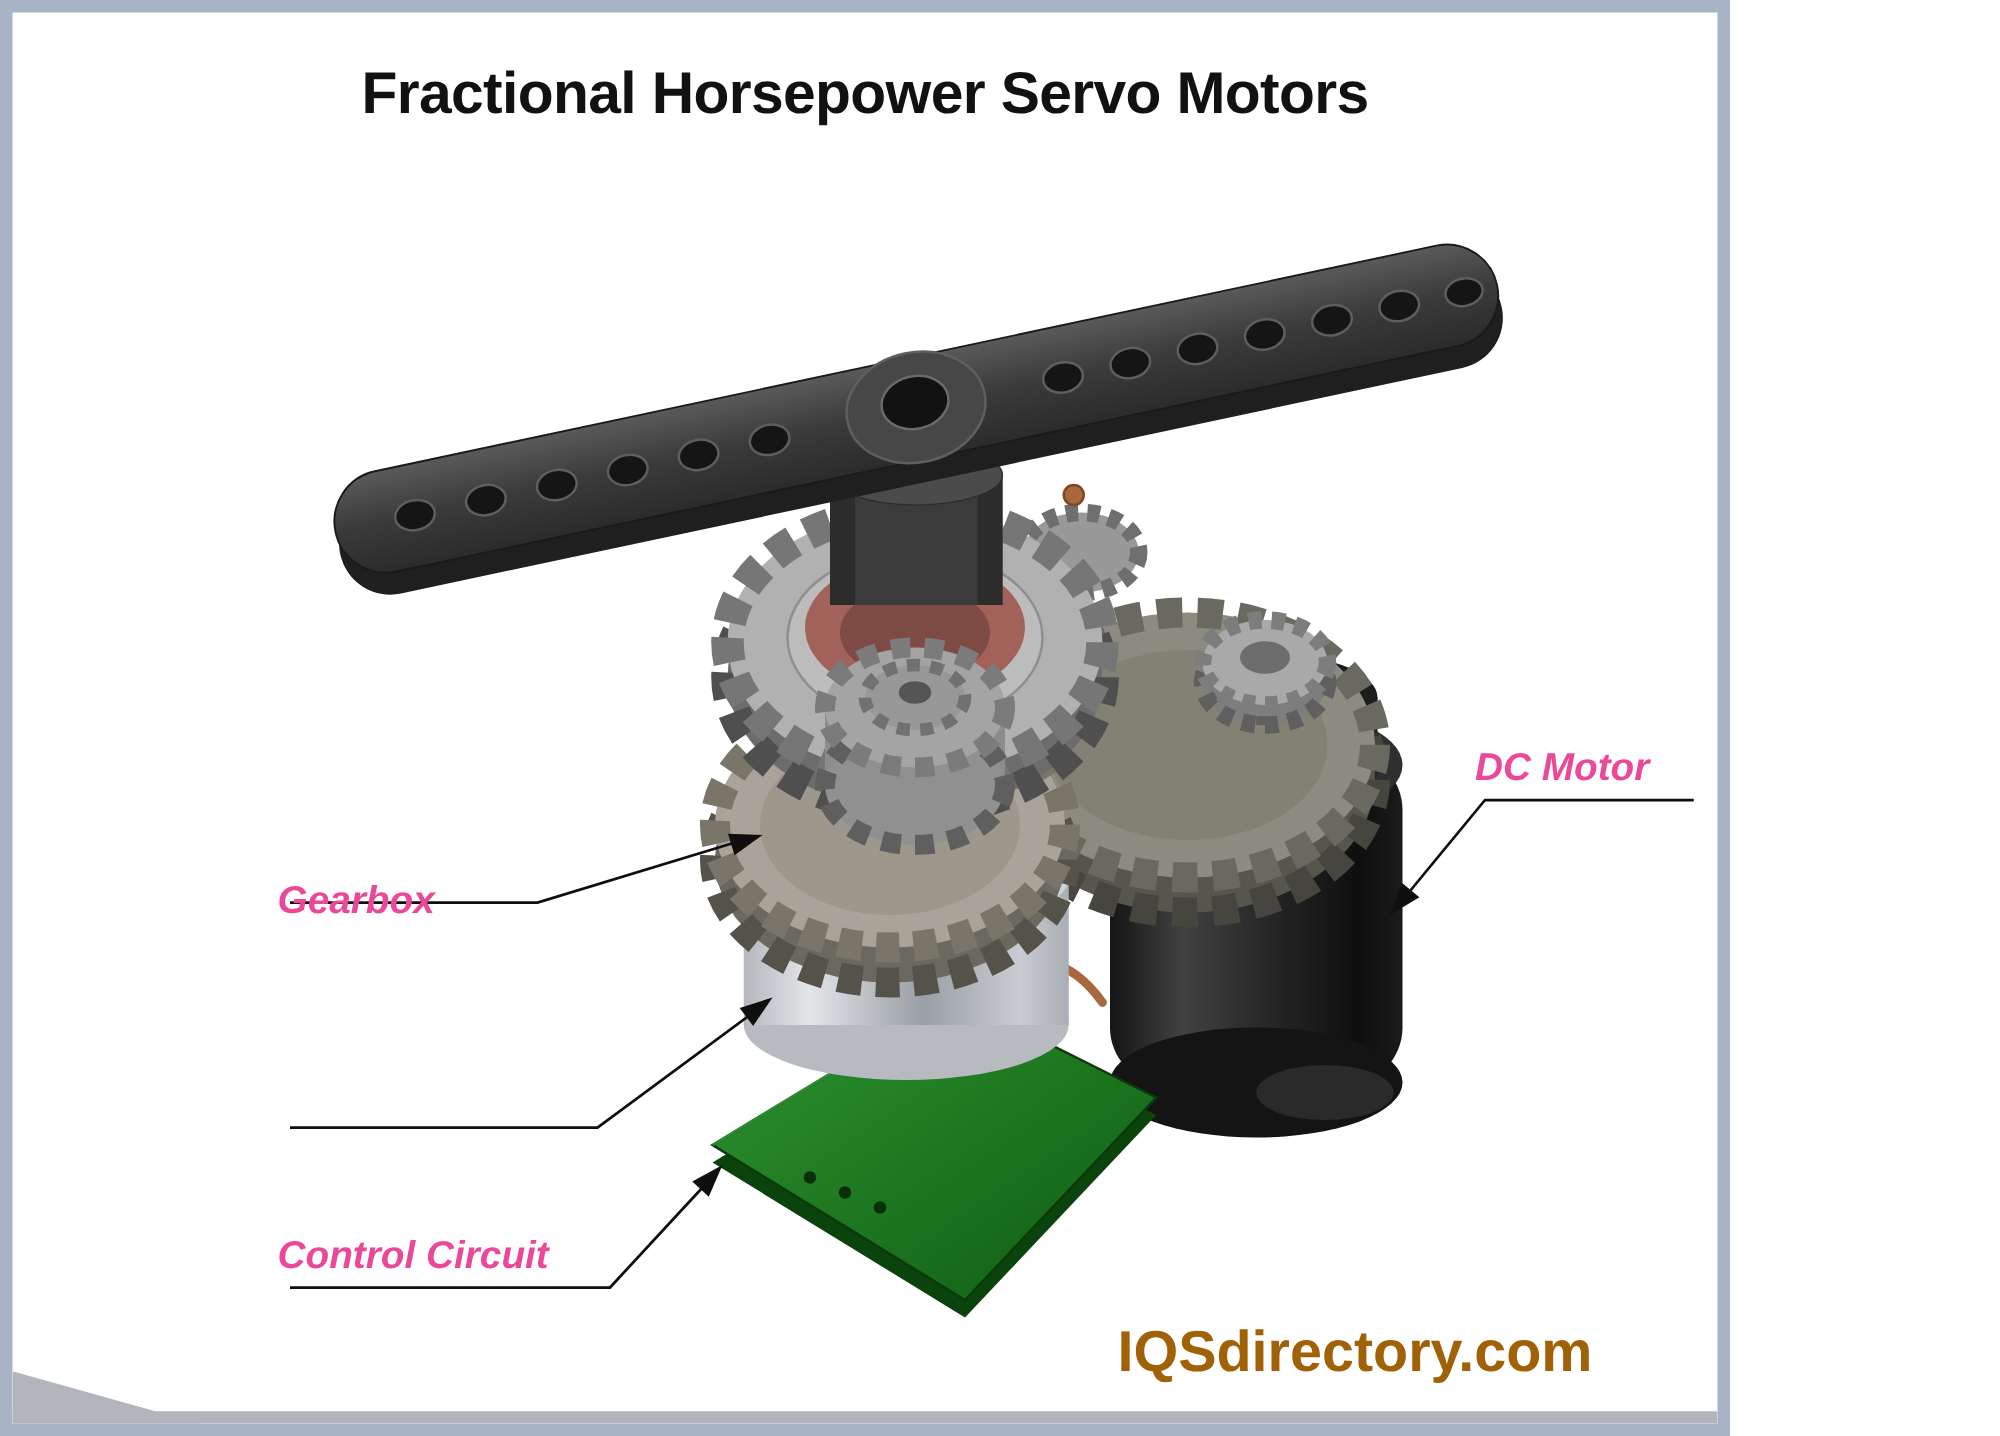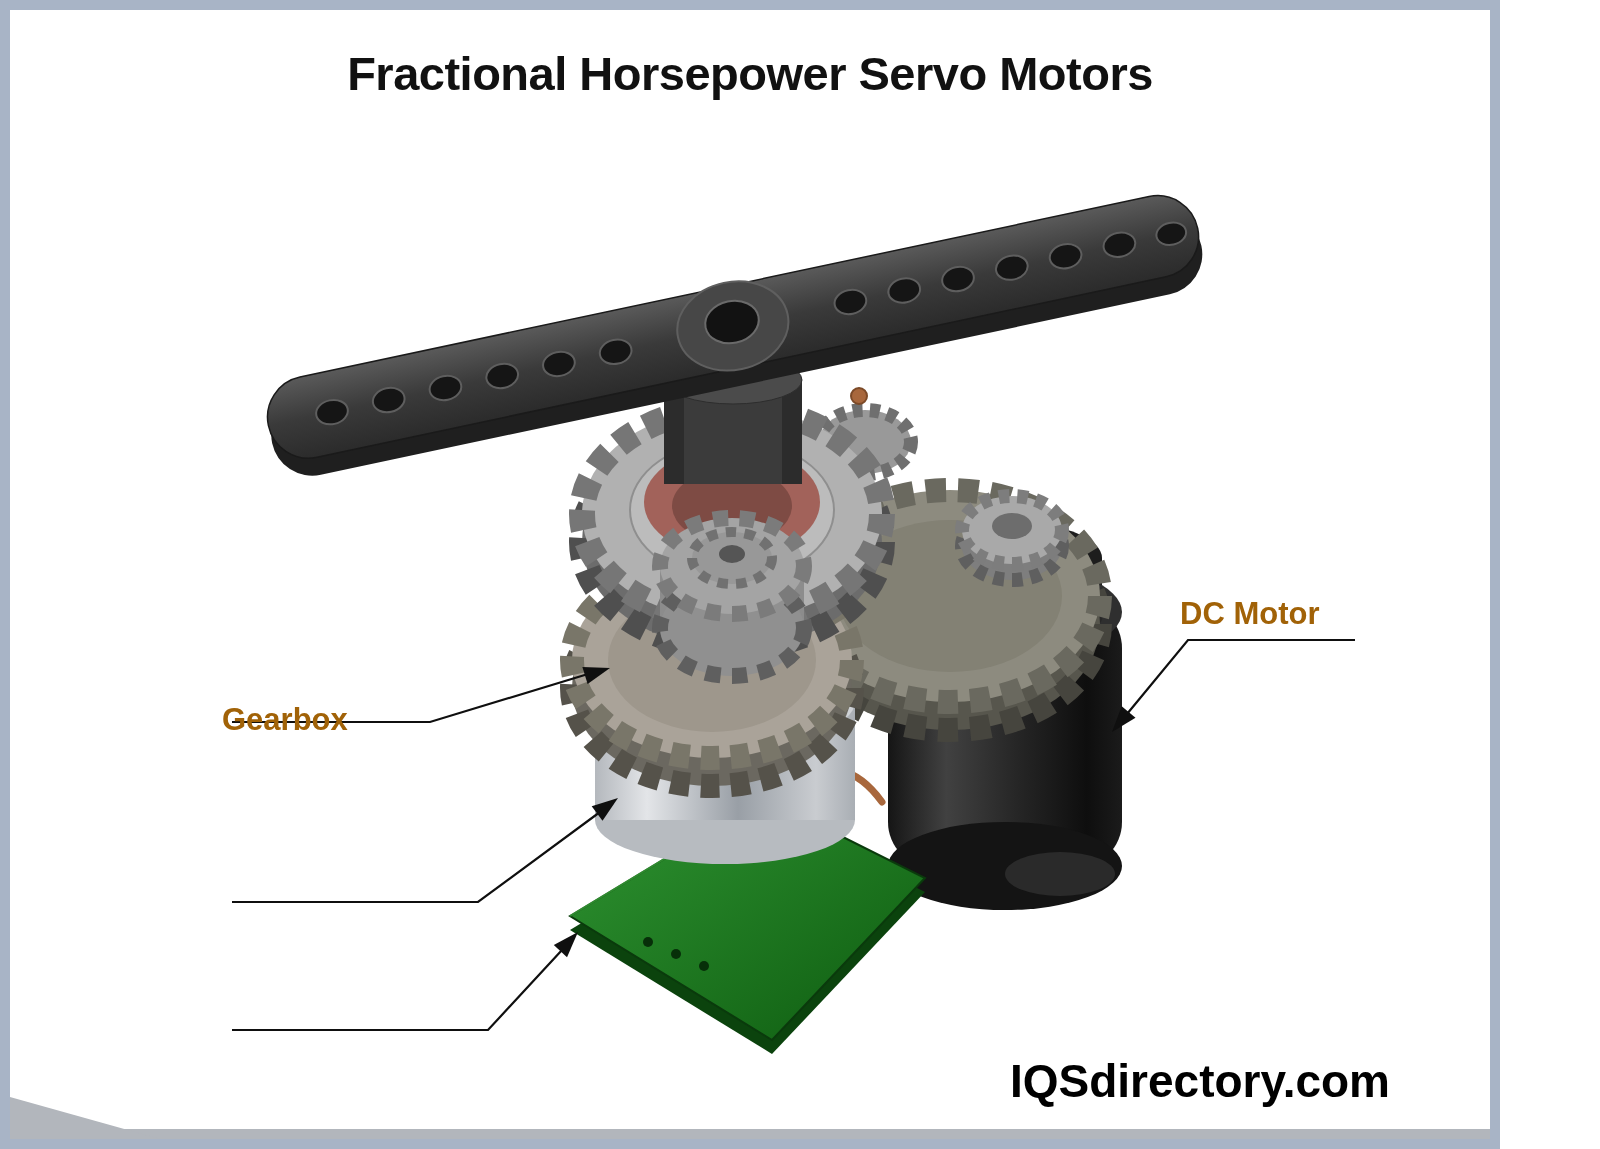--- a/index.html
+++ b/index.html
@@ -1,42 +1,43 @@
 <!DOCTYPE html>
 <html><head>
 <meta charset="utf-8">
 <style>
   html,body { margin:0; padding:0; background:#ffffff; }
   .stage {
     position:relative;
-    width:1500px; height:1149px;
+    width:1384px; height:1149px;
     box-sizing:border-box;
     border:10px solid #a8b4c6;
     background:#ffffff;
     overflow:hidden;
     font-family:"Liberation Sans", sans-serif;
   }
   .title {
     position:absolute; top:36px; left:0; width:100%;
     text-align:center;
     font-size:47px; font-weight:bold; color:#111;
     letter-spacing:-0.5px;
   }
   .callout {
     position:absolute;
-    font-size:31px; font-weight:bold; color:#a16207;
+    font-size:31px; font-weight:bold; color:#ec4899;
     white-space:nowrap;
+    font-style:italic;
   }
   .callout-gearbox       { left:212px; top:668px;margin-top:24px; }
   .callout-potentiometer { left:212px; top:848px; }
   .callout-control       { left:212px; top:976px; }
   .callout-dcmotor       { left:1170px; top:586px; }
   .watermark {
     position:absolute; right:100px; top:1044px;
-    font-size:46px; font-weight:bold; color:#000000;
+    font-size:46px; font-weight:bold; color:#a16207;
   }
   svg.illustration { position:absolute; left:0; top:0; }
   .bottom-band {
     position:absolute; left:0; right:0; bottom:0; height:10px;
     background:#b2b6bc;
   }
   .corner-wedge {
     position:absolute; left:0; bottom:0; width:150px; height:42px;
     background:#b2b6bc;
     clip-path:polygon(0 0, 0 100%, 100% 100%);
@@ -182,19 +183,20 @@
     </g>
     <g fill="#0f0f0f">
       <polygon points="600,658 577.6,674.1 572.4,656.9"></polygon>
       <polygon points="608,788 592.5,810.7 581.7,796.3"></polygon>
       <polygon points="568,922 557,947.3 543.8,935.1"></polygon>
       <polygon points="1102,722 1111.7,696.3 1125.5,707.7"></polygon>
     </g>
   </svg>
 
   <div class="callout callout-gearbox">Gearbox</div>
+  <div class="callout callout-control">Control Circuit</div>
   <div class="callout callout-dcmotor">DC Motor</div>
 
   <div class="watermark">IQSdirectory.com</div>
 
   <div class="bottom-band"></div>
   <div class="corner-wedge"></div>
 </div>
 
 </body></html>

